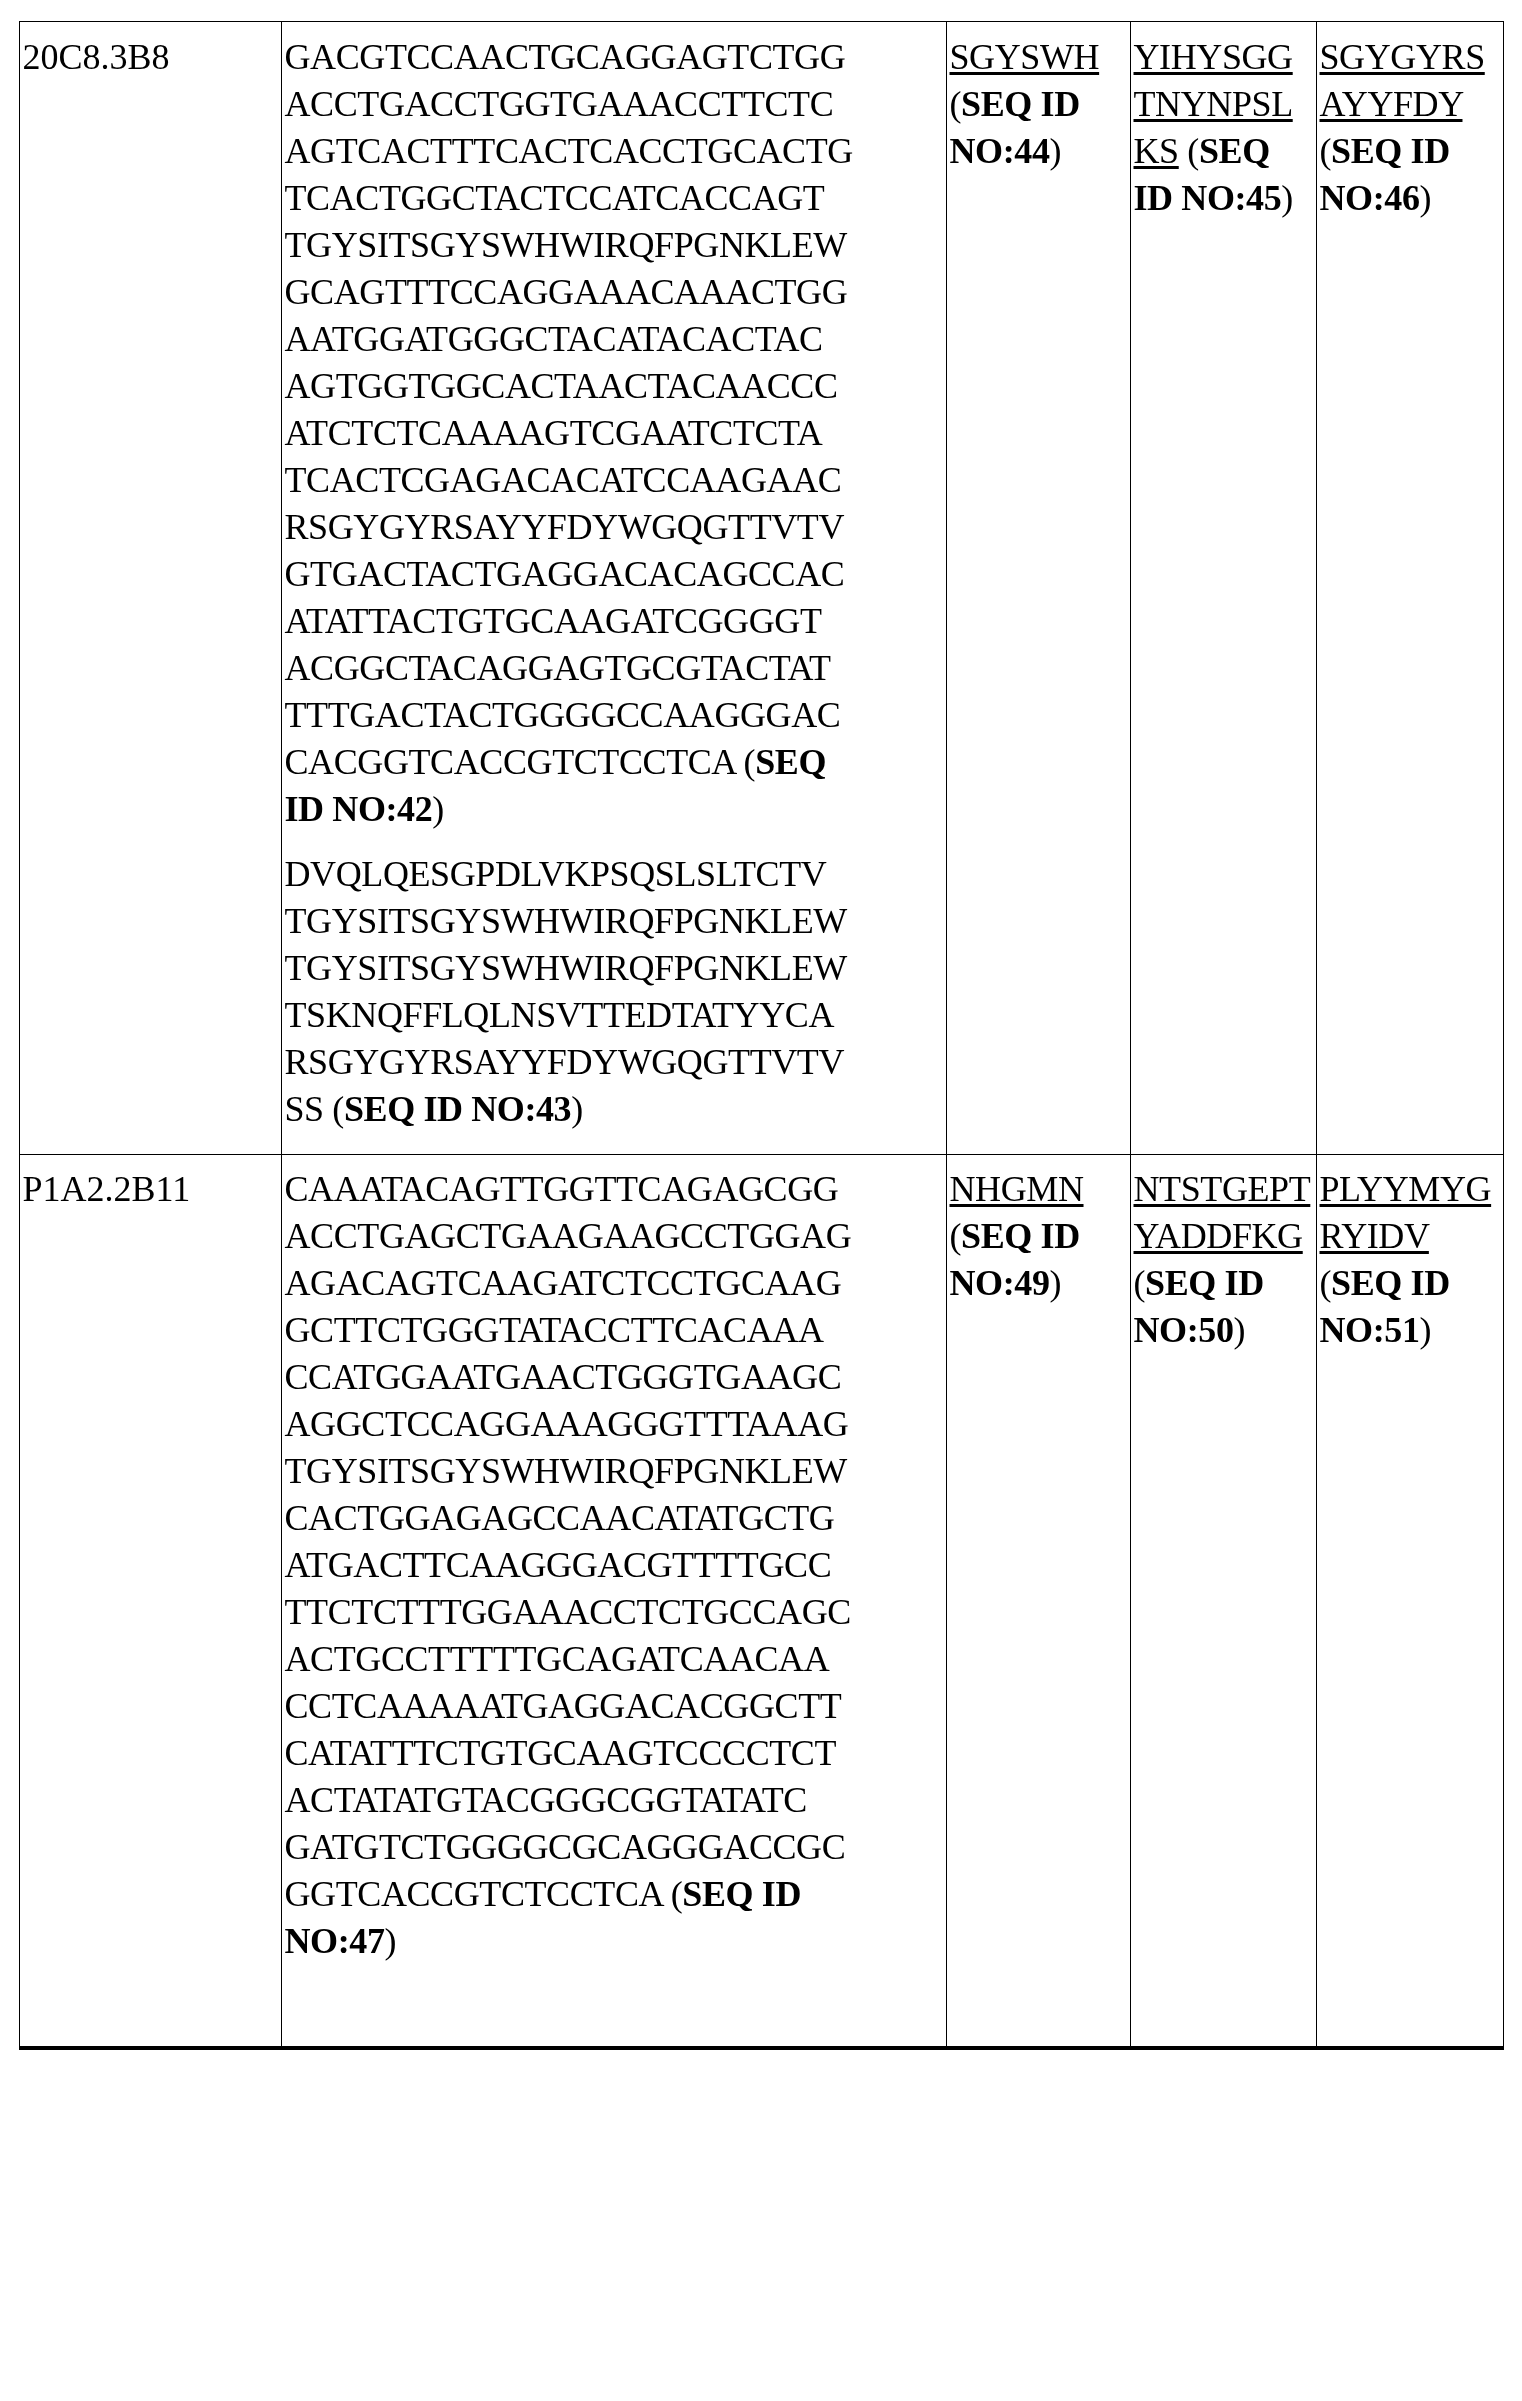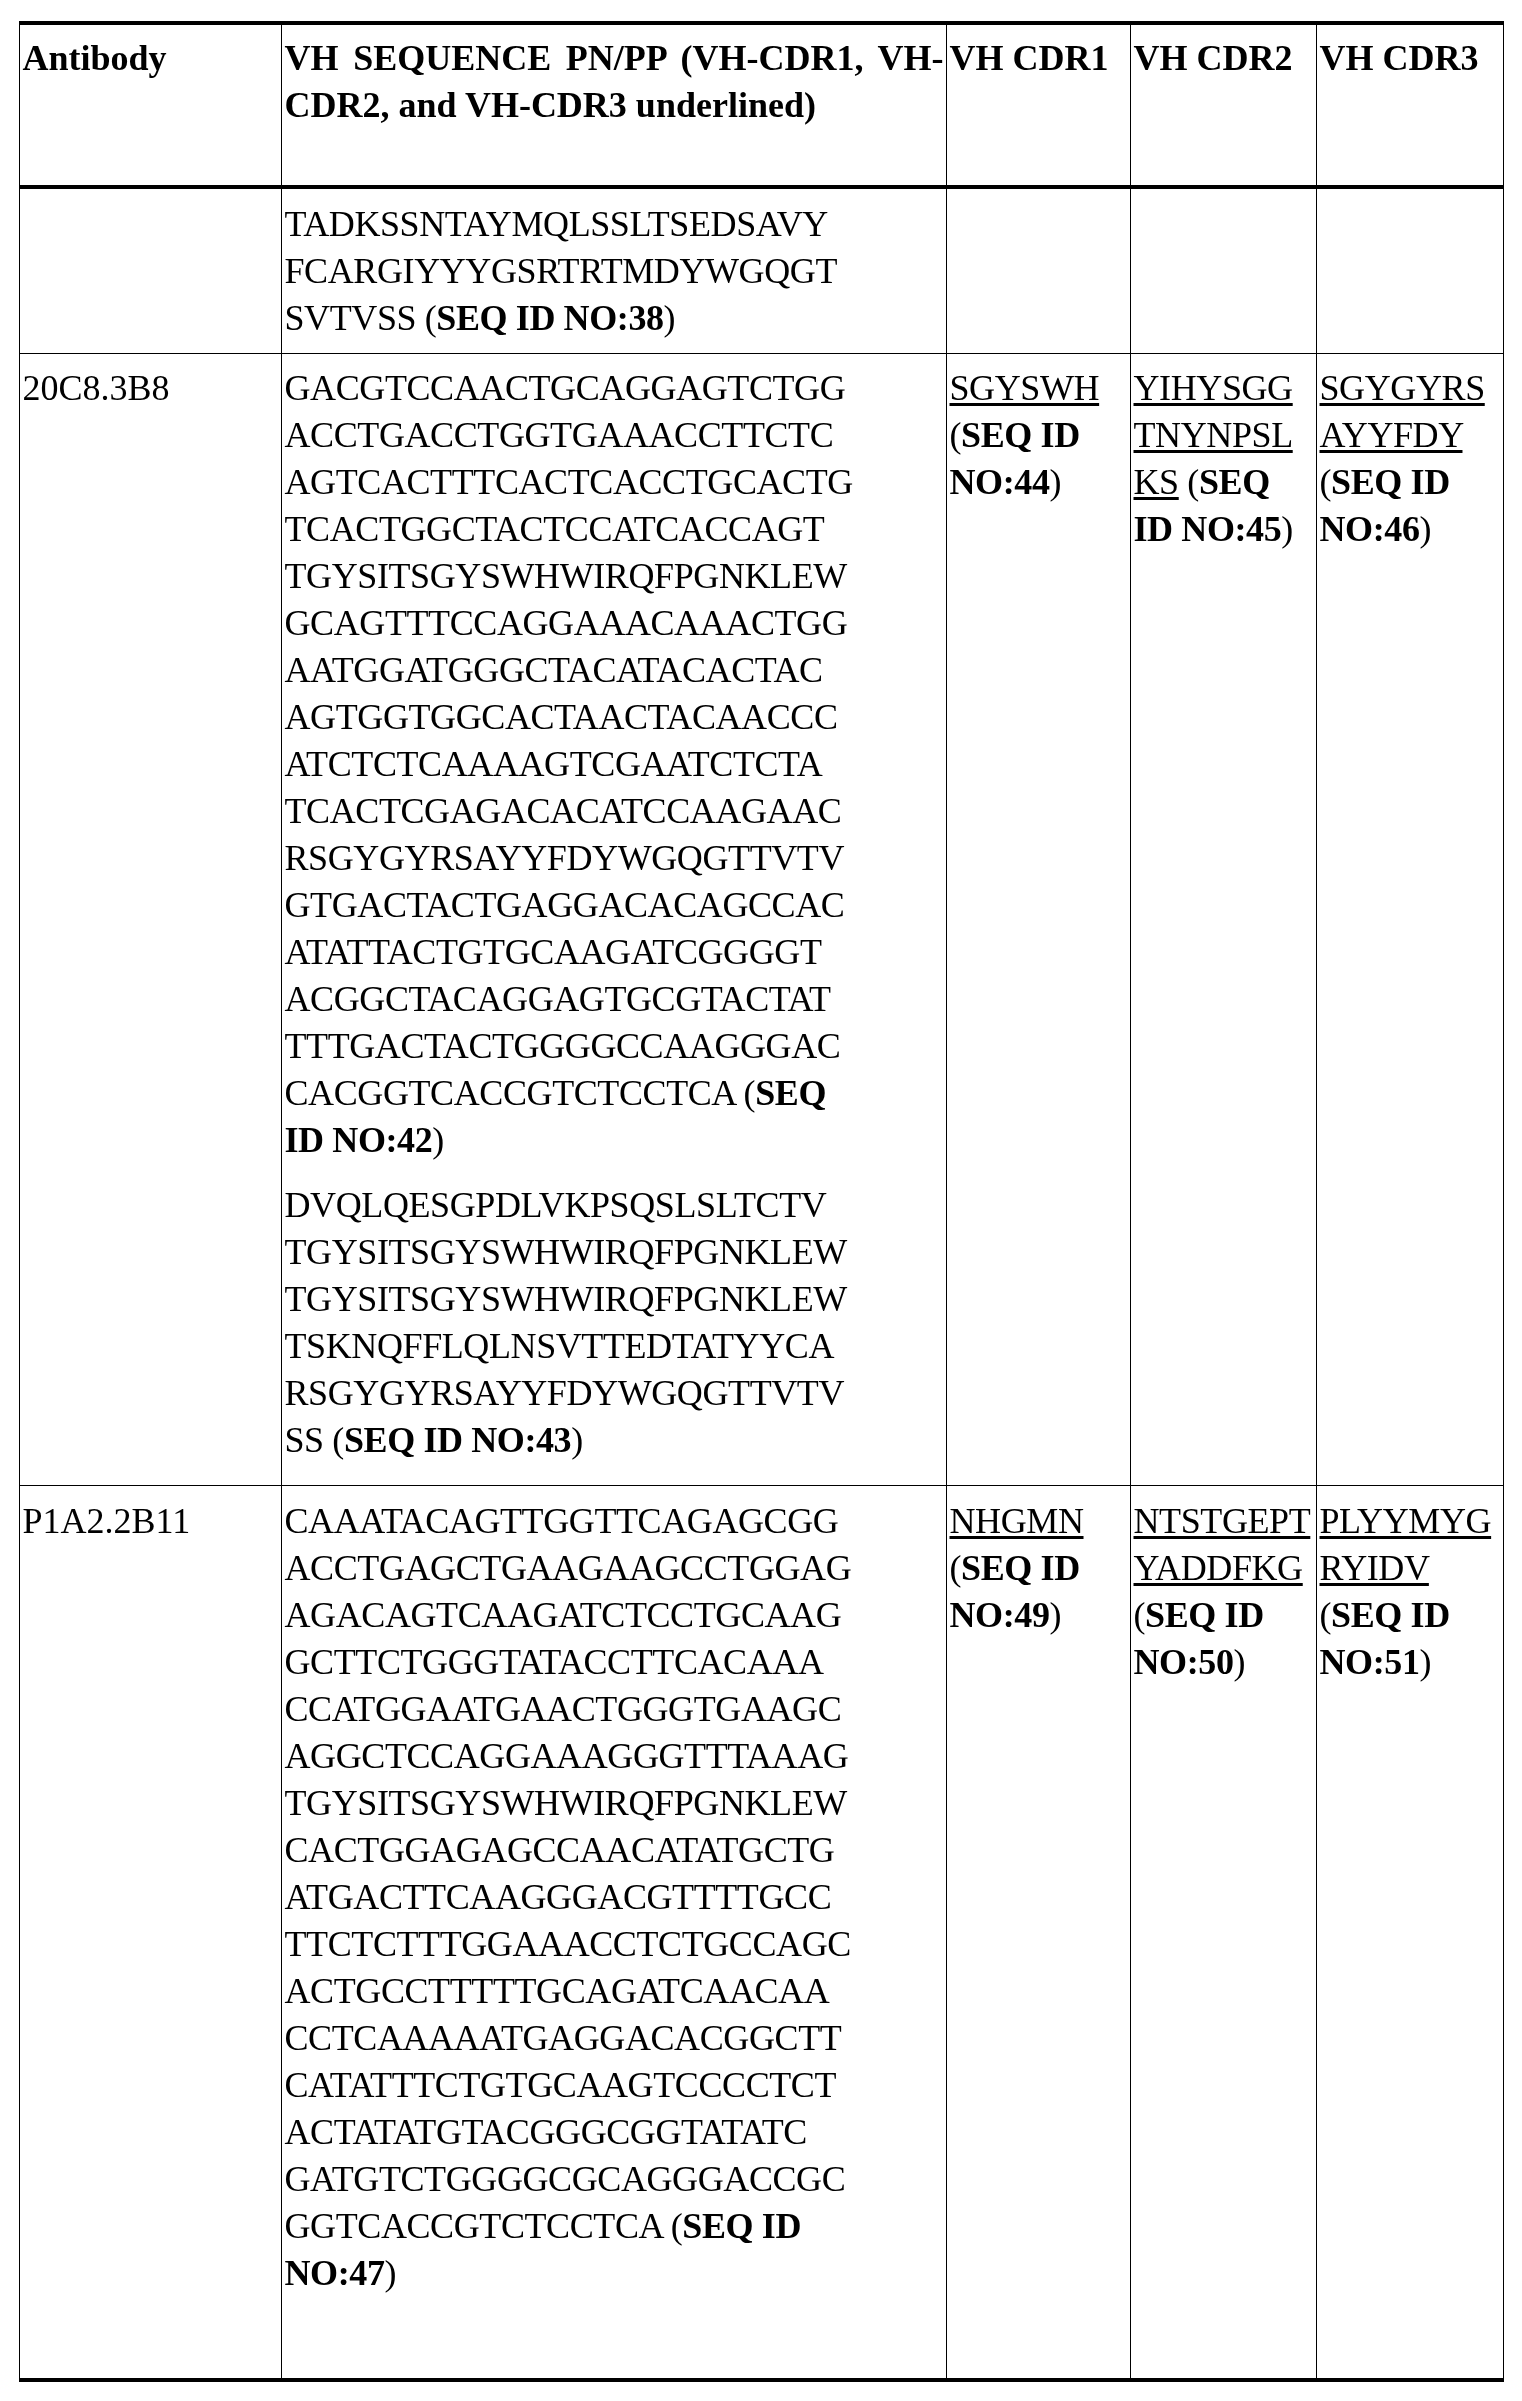--- a/index.html
+++ b/index.html
@@ -88,41 +88,21 @@
 
 <table class="seq-table">
   <colgroup>
     <col class="c1">
       <col class="c2">
       <col class="c3">
       <col class="c4">
       <col class="c5">
   </colgroup>
   <tbody>
-      <tr class="header-row">
-    <th>Antibody</th>
-    <th class="seq-head">VH SEQUENCE PN/PP (VH-CDR1, VH-CDR2, and VH-CDR3 underlined)</th>
-    <th>VH CDR1</th>
-    <th>VH CDR2</th>
-    <th>VH CDR3</th>
-  </tr>
 
-  <tr class="cont-row">
-    <td></td>
-    <td>
-      <span class="seq-block">
-        <span class="seq-line">TADKSSNTAYMQLSSLTSEDSAVY</span>
-        <span class="seq-line">FCARGIYYYGSRTRTMDYWGQGT</span>
-        <span class="seq-line"><span>SVTVSS</span> (<span class="seq-id">SEQ ID NO:38</span>)</span>
-      </span>
-    </td>
-    <td></td>
-    <td></td>
-    <td></td>
-  </tr>
 
   <tr class="ab-row-1">
     <td>20C8.3B8</td>
     <td>
       <span class="seq-block">
         <span class="seq-line">GACGTCCAACTGCAGGAGTCTGG</span>
         <span class="seq-line">ACCTGACCTGGTGAAACCTTCTC</span>
         <span class="seq-line">AGTCACTTTCACTCACCTGCACTG</span>
         <span class="seq-line">TCACTGGCTACTCCATCACCAGT</span>
         <span class="seq-line">TGYSITSGYSWHWIRQFPGNKLEW</span>

